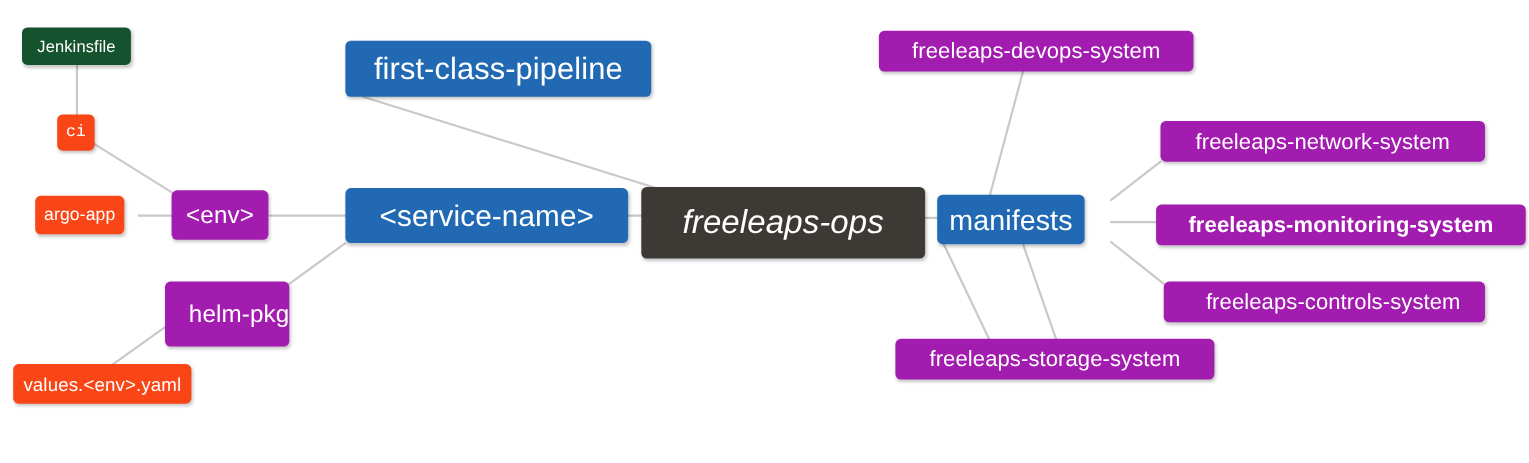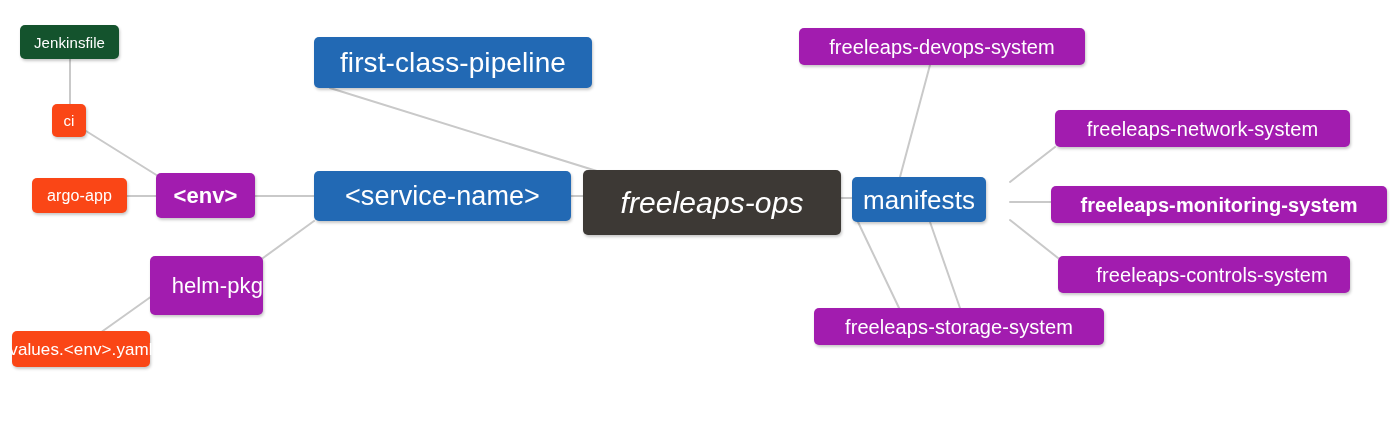--- a/index.html
+++ b/index.html
@@ -62,33 +62,33 @@
       <line x1="1055" y1="147" x2="1010" y2="182" stroke="#c9c9c9" stroke-width="2" stroke-linecap="round"></line>
       <line x1="1051" y1="202" x2="1010" y2="202" stroke="#c9c9c9" stroke-width="2" stroke-linecap="round"></line>
       <line x1="1058" y1="258" x2="1010" y2="220" stroke="#c9c9c9" stroke-width="2" stroke-linecap="round"></line>
       <line x1="960" y1="308" x2="930" y2="222" stroke="#c9c9c9" stroke-width="2" stroke-linecap="round"></line>
       <line x1="900" y1="310" x2="858" y2="222" stroke="#c9c9c9" stroke-width="2" stroke-linecap="round"></line>
     </svg>
   <div id="node-layer">
       <div class="node n-orange" style="left: 20px; top: 25px; width: 99px; height: 34px; font-size: 15px;">
         <span>Jenkinsfile</span>
       </div>
-      <div class="node n-red" style="left: 52px; top: 104px; width: 34px; height: 33px; font-size: 15px;">
+      <div class="node n-red" style="left: 52px; top: 104px; width: 34px; height: 33px; font-size: 15px; font-family: Liberation Mono, monospace;">
         <span>ci</span>
       </div>
-      <div class="node n-red" style="left: 32px; top: 178px; width: 95px; height: 35px; font-size: 16px;">
+      <div class="node n-red" style="left: 32px; top: 178px; width: 81px; height: 35px; font-size: 16px;">
         <span>argo-app</span>
       </div>
-      <div class="node n-green" style="left: 156px; top: 173px; width: 99px; height: 45px; font-size: 22px; font-weight: bold;">
+      <div class="node n-green" style="left: 156px; top: 173px; width: 88px; height: 45px; font-size: 22px;">
         <span>&lt;env&gt;</span>
       </div>
       <div class="node n-green" style="left: 150px; top: 256px; width: 113px; height: 59px; font-size: 22px; justify-content: flex-end;">
         <span>helm-pkg</span>
       </div>
-      <div class="node n-red" style="left: 12px; top: 331px; width: 138px; height: 36px; font-size: 17px; align-items: center;">
+      <div class="node n-red" style="left: 12px; top: 331px; width: 162px; height: 36px; font-size: 17px; align-items: center;">
         <span>values.&lt;env&gt;.yaml</span>
       </div>
       <div class="node n-blue" style="left: 314px; top: 37px; width: 278px; height: 51px; font-size: 28px;">
         <span>first-class-pipeline</span>
       </div>
       <div class="node n-blue" style="left: 314px; top: 171px; width: 257px; height: 50px; font-size: 27px;">
         <span>&lt;service-name&gt;</span>
       </div>
       <div class="node n-root" style="left: 583px; top: 170px; width: 258px; height: 65px; font-size: 30px;">
         <span>freeleaps-ops</span>

